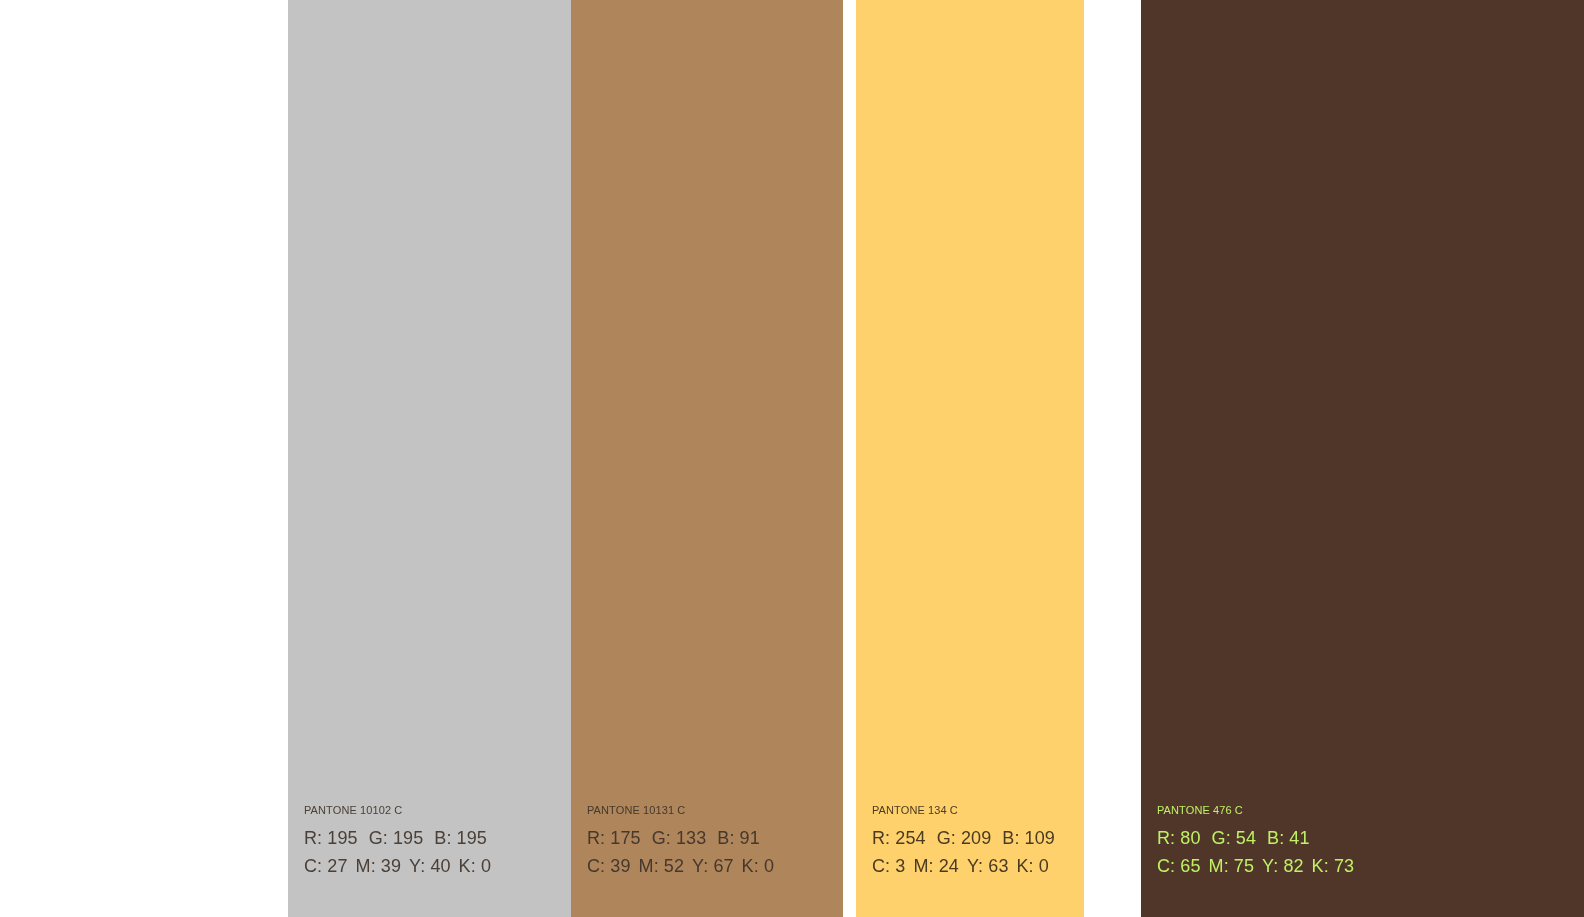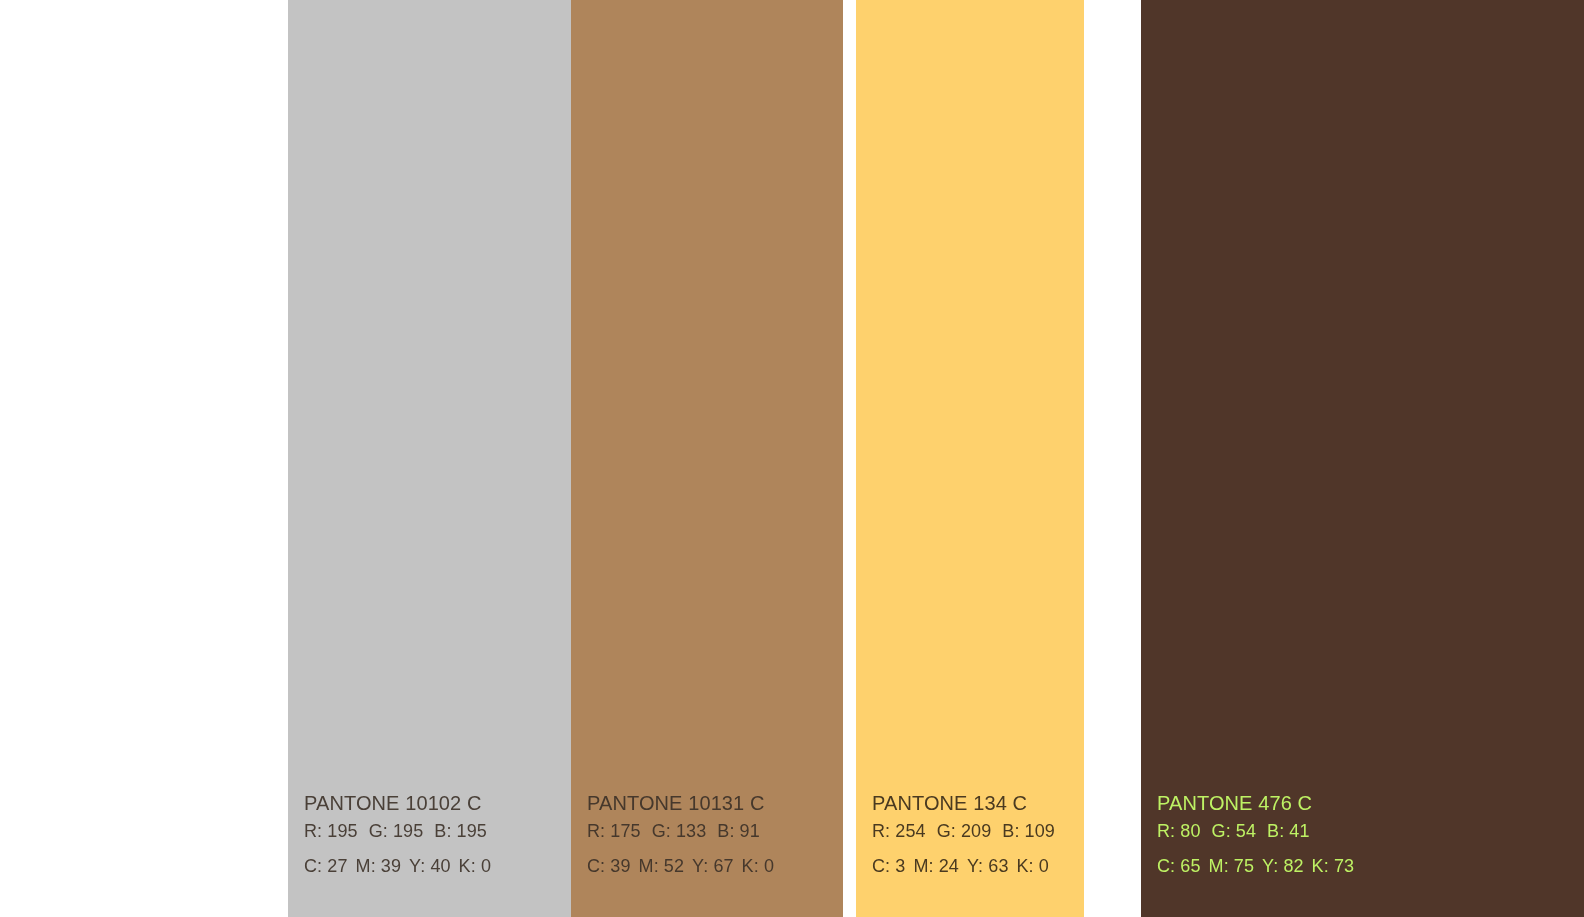--- a/index.html
+++ b/index.html
@@ -34,40 +34,39 @@
   }
 
   .info-line {
     font-size: 18px;
     line-height: 28px;
     white-space: pre;
     letter-spacing: 0.1px;
   }
 
   .info-line.name {
-    font-size: 20px;
+    font-size: 11px;
   }
 
   .chan {
     display: inline-block;
   }
 
   .rgb-line .chan {
     margin-right: 11px;
   }
   .rgb-line .chan:last-child {
     margin-right: 0;
   }
 
   .cmyk-line .chan {
     margin-right: 8px;
   }
   .cmyk-line .chan:last-child {
     margin-right: 0;
-    margin-top: 7px;
   }
 </style>
 </head>
 <body>
 
 <div id="palette" style="width: 1584px; height: 917px; background: rgb(255, 255, 255);">
     <div class="swatch" style="left: 288px; width: 283px; background: rgb(195, 195, 195); color: rgb(74, 64, 56);">
       <div class="swatch-info">
         <div class="info-line name">PANTONE 10102 C</div>
         <div class="info-line rgb-line"><span class="chan">R: 195</span><span class="chan">G: 195</span><span class="chan">B: 195</span></div>

